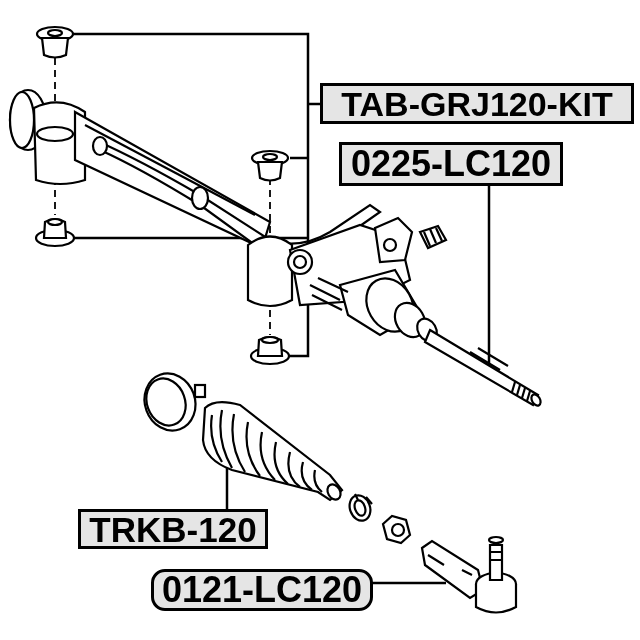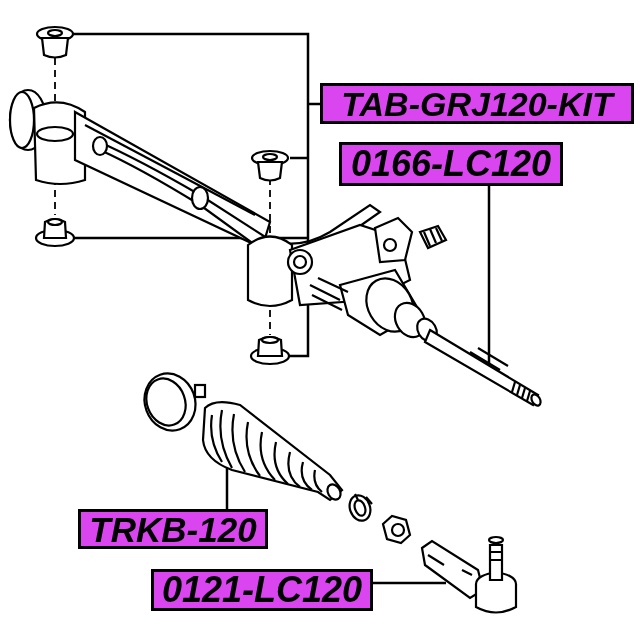--- a/index.html
+++ b/index.html
@@ -2,34 +2,33 @@
 <html><head>
   <meta charset="utf-8">
   <style>
     html, body { margin: 0; padding: 0; background: #ffffff; }
     body { width: 640px; height: 640px; position: relative; overflow: hidden; font-family: "Liberation Sans", sans-serif; }
     #diagram { position: absolute; left: 0; top: 0; width: 640px; height: 640px; }
     .part-label {
       position: absolute;
       box-sizing: border-box;
       border: 3px solid #000;
-      background: #d946ef;
+      background: #e5e5e5;
       color: #000;
       font-family: "Liberation Sans", sans-serif;
       font-weight: bold;
       display: flex; align-items: center; justify-content: center;
       letter-spacing: 0px;
       white-space: nowrap;
       line-height: 1;
-      font-style: italic;
     }
     #lbl-tab  { left: 320px; top: 83px;  width: 314px; height: 41px; font-size: 34px; }
     #lbl-0122 { left: 339px; top: 142px; width: 224px; height: 44px; font-size: 36px; }
     #lbl-trkb { left: 66px;  top: 509px; width: 190px; height: 40px; font-size: 35px; margin-left: 12px; }
-    #lbl-0121 { left: 151px; top: 569px; width: 222px; height: 42px; font-size: 36px; }
+    #lbl-0121 { left: 151px; top: 569px; width: 222px; height: 42px; font-size: 36px; border-radius: 14px; }
     svg .ln { stroke: #000; stroke-width: 2.2; fill: none; }
     svg .lead { stroke: #000; stroke-width: 2.5; fill: none; }
     svg .dash { stroke: #000; stroke-width: 1.8; stroke-dasharray: 7 5; fill: none; }
     svg .fill { fill: #fff; stroke: #000; stroke-width: 2.2; }
   </style>
 </head>
 <body>
 
 <svg id="diagram" viewBox="0 0 640 640" xmlns="http://www.w3.org/2000/svg">
 
@@ -138,15 +137,15 @@
     <path class="ln" d="M428,555 L444,565 M462,570 L472,575"></path>
     <ellipse class="fill" cx="496" cy="584" rx="20" ry="11"></ellipse>
     <path class="fill" d="M476,584 L476,607 Q496,618 516,607 L516,584"></path>
     <path class="fill" d="M490,545 L490,580 L502,580 L502,545 Z"></path>
     <ellipse class="fill" cx="496" cy="540" rx="7" ry="3"></ellipse>
     <path class="ln" d="M490,552 L502,552 M490,560 L502,560"></path>
   </g>
 </svg>
 
 <div id="lbl-tab" class="part-label">TAB-GRJ120-KIT</div>
-<div id="lbl-0122" class="part-label">0166-LC120</div>
+<div id="lbl-0122" class="part-label">0225-LC120</div>
 <div id="lbl-trkb" class="part-label">TRKB-120</div>
 <div id="lbl-0121" class="part-label">0121-LC120</div>
 
 </body></html>

